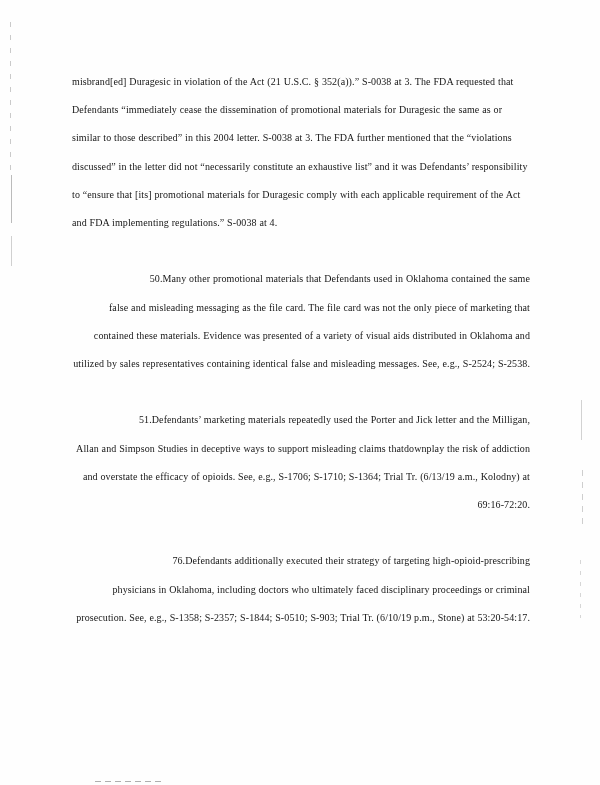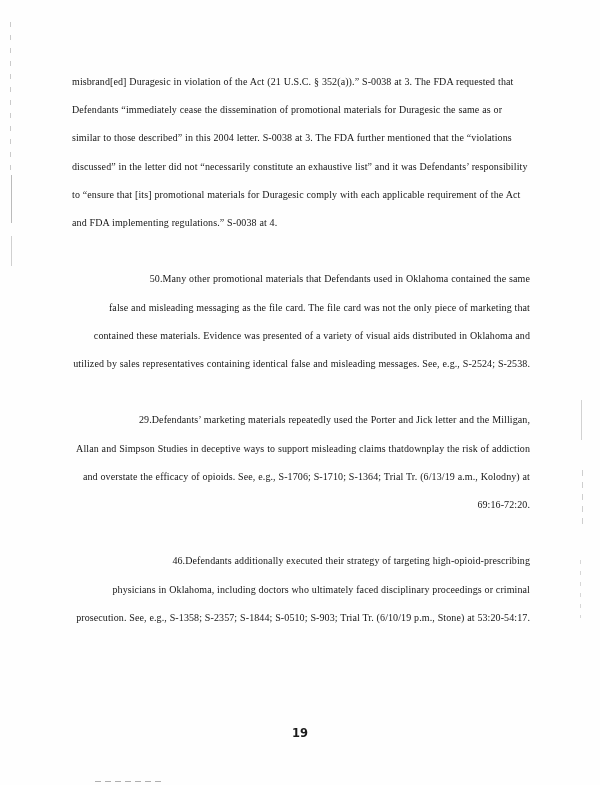--- a/index.html
+++ b/index.html
@@ -160,24 +160,23 @@
 
     <p class="para">
       <span>misbrand[ed] Duragesic in violation of the Act (21 U.S.C. § 352(a)).” S-0038 at 3. The FDA requested that Defendants “immediately cease the dissemination of promotional materials for Duragesic the same as or similar to those described” in this 2004 letter. S-0038 at 3. The FDA further mentioned that the “violations discussed” in the letter did not “necessarily constitute an exhaustive list” and it was Defendants’ responsibility to “ensure that [its] promotional materials for Duragesic comply with each applicable requirement of the Act and FDA implementing regulations.” S-0038 at 4.</span>
     </p>
 
     <p class="para numbered">
       <span class="para-num">50.</span><span>Many other promotional materials that Defendants used in Oklahoma contained the same false and misleading messaging as the file card.  The file card was not the only piece of marketing that contained these materials.  Evidence was presented of a variety of visual aids distributed in Oklahoma and utilized by sales representatives containing identical false and misleading messages.  See, e.g., S-2524; S-2538.</span>
     </p>
 
     <p class="para numbered">
-      <span class="para-num">29.</span><span>Defendants’ marketing materials repeatedly used the Porter and Jick letter and the Milligan, Allan and Simpson Studies in deceptive ways to support misleading claims thatdownplay the risk of addiction and overstate the efficacy of opioids. See, e.g., S-1706; S-1710; S-1364; Trial Tr. (6/13/19 a.m., Kolodny) at 69:16-72:20.</span>
+      <span class="para-num">51.</span><span>Defendants’ marketing materials repeatedly used the Porter and Jick letter and the Milligan, Allan and Simpson Studies in deceptive ways to support misleading claims thatdownplay the risk of addiction and overstate the efficacy of opioids. See, e.g., S-1706; S-1710; S-1364; Trial Tr. (6/13/19 a.m., Kolodny) at 69:16-72:20.</span>
     </p>
 
     <p class="para numbered">
-      <span class="para-num">46.</span><span>Defendants additionally executed their strategy of targeting high-opioid-prescribing physicians in Oklahoma, including doctors who ultimately faced disciplinary proceedings or criminal prosecution. See, e.g., S-1358; S-2357; S-1844; S-0510; S-903; Trial Tr. (6/10/19 p.m., Stone) at 53:20-54:17.</span>
+      <span class="para-num">76.</span><span>Defendants additionally executed their strategy of targeting high-opioid-prescribing physicians in Oklahoma, including doctors who ultimately faced disciplinary proceedings or criminal prosecution. See, e.g., S-1358; S-2357; S-1844; S-0510; S-903; Trial Tr. (6/10/19 p.m., Stone) at 53:20-54:17.</span>
     </p>
 
   </div>
 
-  <div class="page-number">19</div>
 
 </div>
 
 </body></html>

